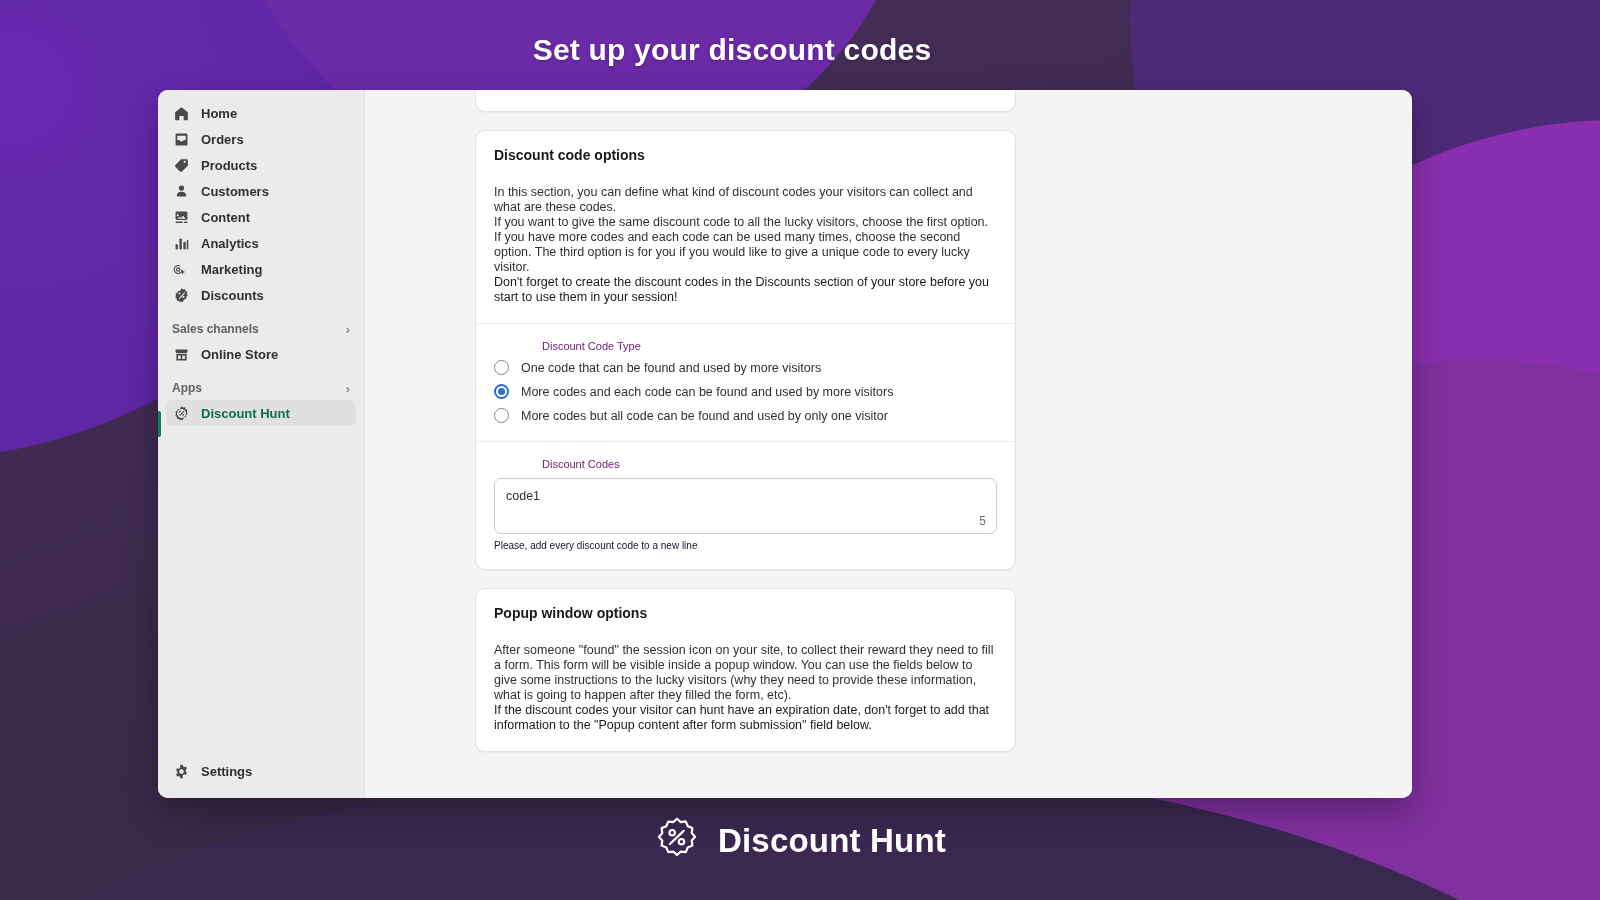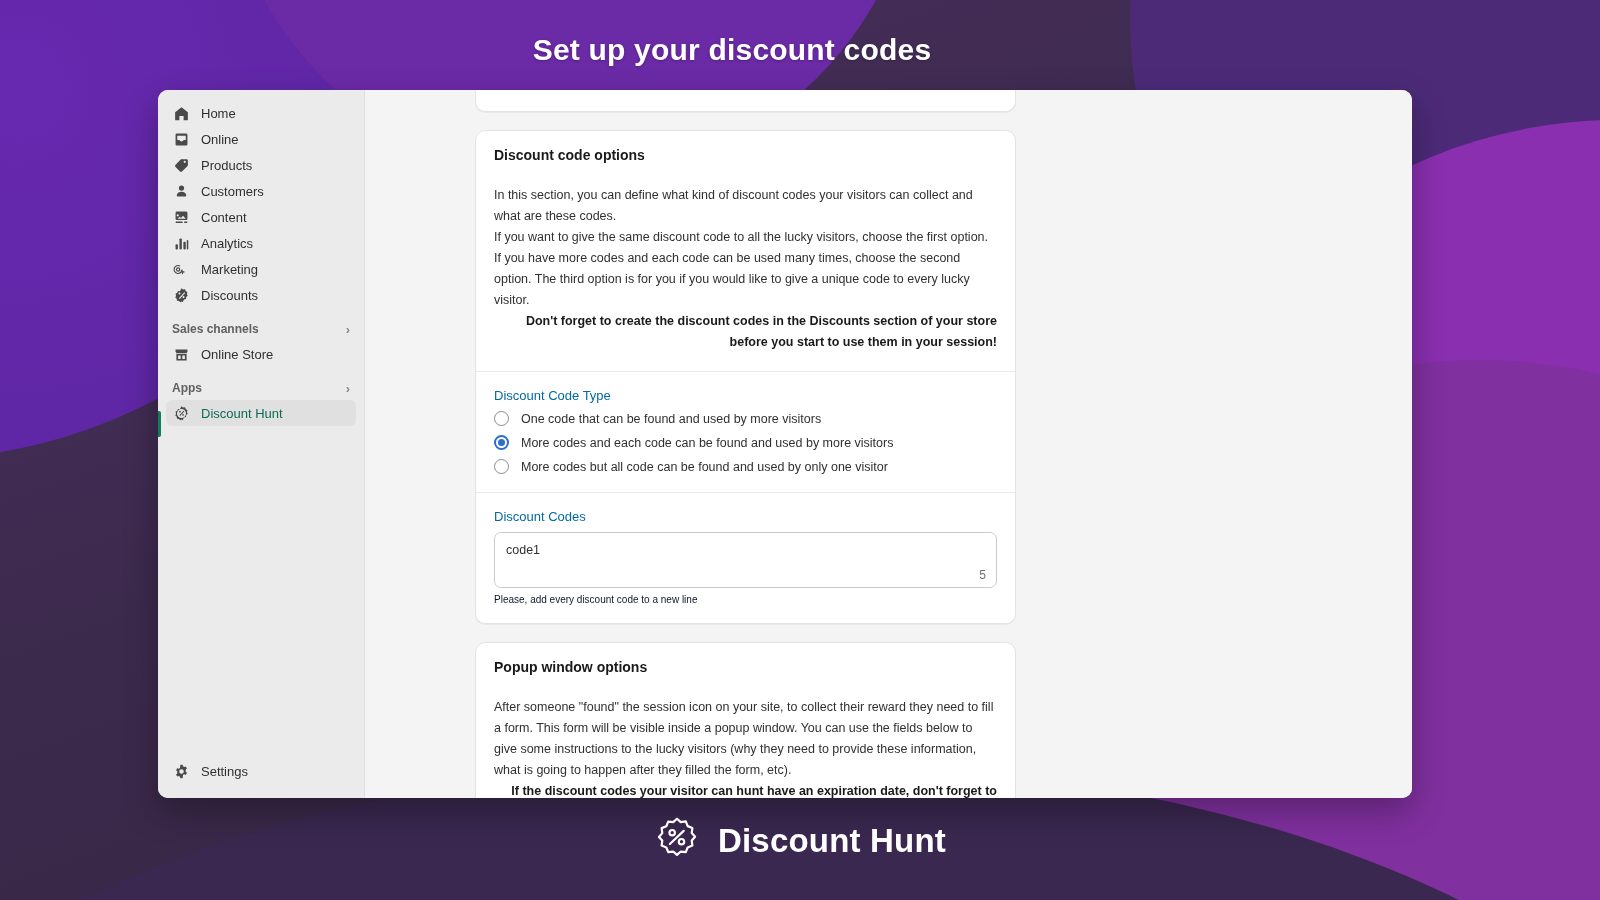--- a/index.html
+++ b/index.html
@@ -89,20 +89,21 @@
   .nav-item {
     display: flex; align-items: center;
     height: 26px;
     margin: 0 8px;
     padding: 0 6px;
     border-radius: 6px;
     color: #303030;
     font-size: 13px;
     position: relative;
     cursor: pointer;
+    font-weight: bold;
   }
   .nav-item .ico {
     width: 18px; height: 18px;
     margin-right: 11px;
     display: flex; align-items: center; justify-content: center;
     flex: 0 0 18px;
   }
   .nav-item .ico svg { display: block; }
   .nav-item.active {
     background: #e0e0e0;
@@ -148,28 +149,29 @@
     overflow: hidden;
   }
   .card-partial { height: 22px; margin-bottom: 18px; border-top: none; border-radius: 0 0 10px 10px; }
   .card-sec { padding: 16px 18px 18px 18px; }
   .card-sec + .card-sec { border-top: 1px solid #ebebeb; }
   .card-title {
     font-size: 14px; font-weight: 700; color: #1a1a1a;
     margin-bottom: 18px;
   }
   .card-body {
-    font-size: 12.5px; line-height: 21px; color: #303030; margin-top: 22px;
+    font-size: 12.5px; line-height: 15px; color: #303030; margin-top: 22px;
   }
   .card-body p { margin: 0; }
-  .card-body .strong { font-weight: 700; color: #1a1a1a; text-align: right; }
+  .card-body .strong { font-weight: 400; color: #1a1a1a; }
 
   .field-label {
-    font-size: 13px; color: #0369a1;
+    font-size: 11px; color: #701a75;
     margin-bottom: 8px;
+    margin-left: 48px;
   }
   .radio-row {
     display: flex; align-items: flex-end;
     margin-bottom: 9px;
     cursor: pointer;
   }
   .radio-row:last-child { margin-bottom: 0; }
   .radio {
     width: 15px; height: 15px;
     border-radius: 50%;
@@ -256,21 +258,21 @@
       </span>
       <span>Home</span>
     </div>
 
     <div class="nav-item">
       <span class="ico">
         <svg width="17" height="17" viewBox="0 0 20 20" fill="#4a4a4a">
             <path d="M3 4.5A1.5 1.5 0 0 1 4.5 3h11A1.5 1.5 0 0 1 17 4.5v11a1.5 1.5 0 0 1-1.5 1.5h-11A1.5 1.5 0 0 1 3 15.5v-11zm2 1v5.2h2.4a2.8 2.8 0 0 0 5.2 0H15V5.5H5z"></path>
           </svg>
       </span>
-      <span>Online</span>
+      <span>Orders</span>
     </div>
 
     <div class="nav-item">
       <span class="ico">
         <svg width="17" height="17" viewBox="0 0 20 20" fill="#4a4a4a">
             <path d="M10.6 2.5H16A1.5 1.5 0 0 1 17.5 4v5.4a2 2 0 0 1-.6 1.4l-6.1 6.1a2 2 0 0 1-2.8 0l-5-5a2 2 0 0 1 0-2.8l6.1-6.1a2 2 0 0 1 1.5-.5zM13.8 7a1.3 1.3 0 1 0 0-2.6 1.3 1.3 0 0 0 0 2.6z"></path>
           </svg>
       </span>
       <span>Products</span>
     </div>

